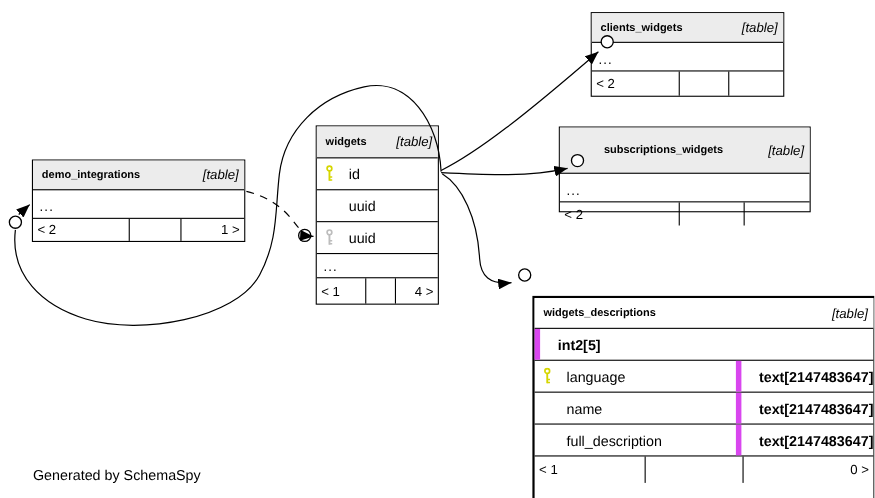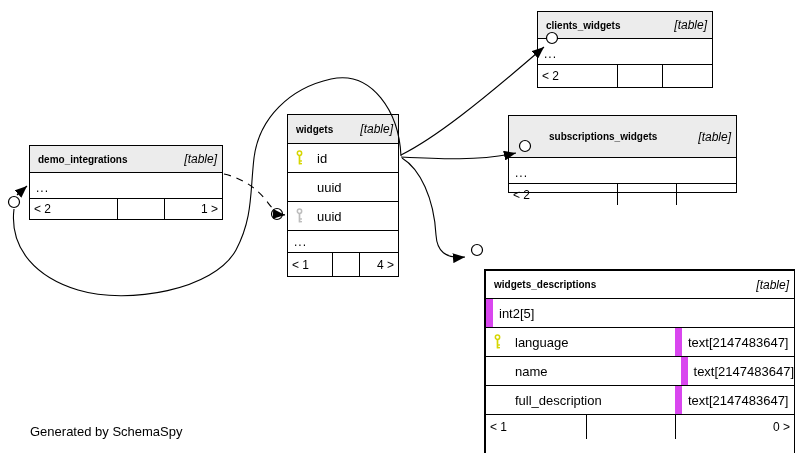--- a/index.html
+++ b/index.html
@@ -17,22 +17,22 @@
     padding:0 5px 0 8px;
   }
   .table-box.main .hdr{background:#ffffff;}
   .tname{font-weight:bold;font-size:10px;white-space:nowrap;}
   .ttag{font-size:12px;white-space:nowrap;margin-left:8px;font-style:italic;}
   .row{
     display:flex;align-items:center;border-bottom:1px solid #000;box-sizing:border-box;
     font-size:13px;
   }
   .namecell{display:flex;align-items:center;padding-left:7px;box-sizing:border-box;height:100%;}
-  .typecell{flex:1;border-left:7px solid #d946ef;height:100%;display:flex;align-items:center;
-    padding-left:6px;box-sizing:border-box;font-size:13px;}
+  .typecell{flex:1;border-left:5px solid #d946ef;height:100%;display:flex;align-items:center;
+    padding-left:16px;box-sizing:border-box;font-size:13px;font-weight:bold;}
   .keyicon{width:9px;margin-right:13px;display:inline-flex;flex:0 0 auto;}
   .keyicon[data-key="primary"]{color:#d6d600;}
   .keyicon[data-key="unique"]{color:#bdbdbd;}
   .keyicon[data-key="none"]{visibility:hidden;}
   .ellipsis{
     display:flex;align-items:flex-end;padding:0 0 3px 6px;border-bottom:1px solid #000;
     box-sizing:border-box;font-size:12px;letter-spacing:1px;
   }
   .foot{display:flex;box-sizing:border-box;font-size:12px;}
   .fc{display:flex;align-items:center;padding:0 4px;box-sizing:border-box;height:100%;}

